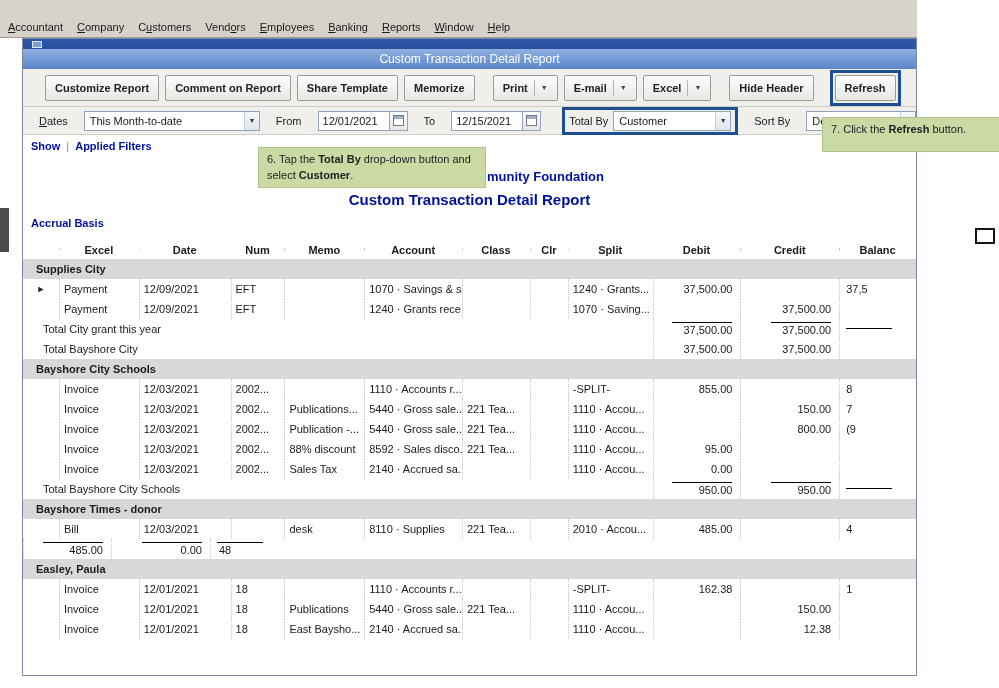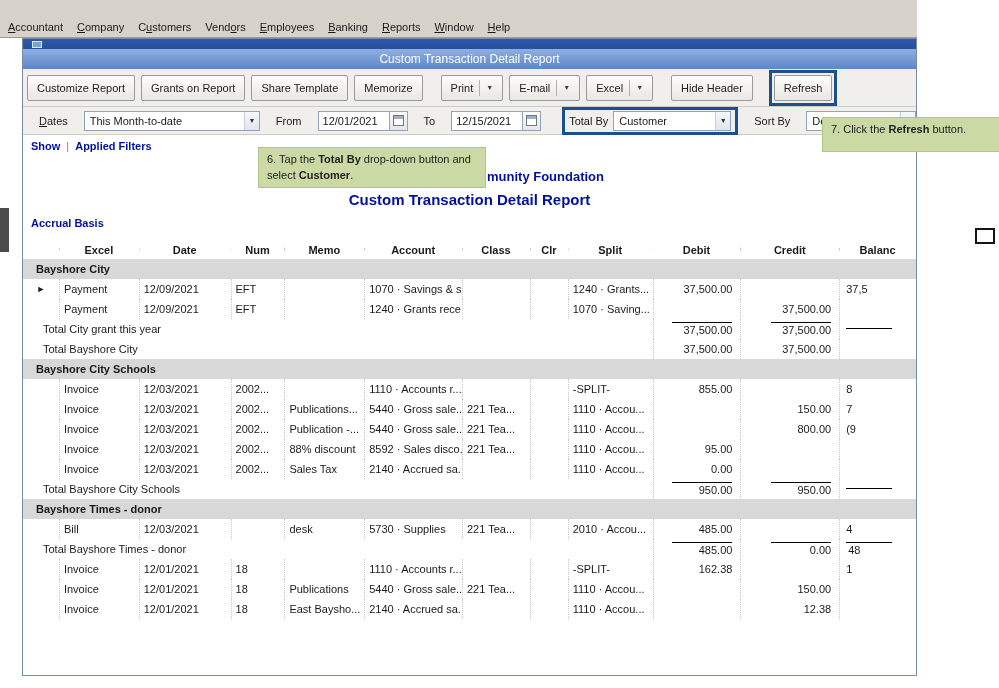--- a/index.html
+++ b/index.html
@@ -15,21 +15,21 @@
   
   .window { position:absolute; left:22px; top:38px; width:895px; height:638px; background:#fff;
             border:1px solid #7b8aa5; display:flex; flex-direction:column; overflow:hidden; }
   .tb-top { height:10px; background:linear-gradient(#2e58a8,#27509e); position:relative; flex:none; }
   .winicon { position:absolute; left:9px; top:2px; width:10px; height:7px; border:1px solid #dfe7f5; background:#7aa0d8; display:block; }
   .titlebar { height:20px; flex:none; background:linear-gradient(#8fafe0, var(--titlebar,#5d87ca));
               color:#fff; display:flex; align-items:center; justify-content:center; font-size:12px; }
 
   
   .toolbar { height:38px; flex:none; background:#f1efec; border-bottom:1px solid #cfcdc8;
-             display:flex; align-items:center; padding-left:4px; gap:6px; }
+             display:flex; align-items:center; padding-left:22px; gap:6px;font-weight:bold; }
   .tb-btn { height:26px; background:linear-gradient(#fdfdfd,#e9e7e3); border:1px solid #9a9a98; border-radius:2px;
             font:inherit; font-size:11px; color:#222; display:flex; align-items:center; padding:0 9px; gap:6px; white-space:nowrap; cursor:default; }
   .tb-btn.gap { margin-left:12px; }
   .tb-divider { width:1px; height:16px; background:#b5b3af; display:inline-block; }
   .tb-arrow { font-size:7px; color:#444; }
   .hl-box { border:3px solid var(--hl,#1d4e8f); padding:2px; margin-left:10px; }
   .hl-box .tb-btn { margin:0; }
 
   
   .filterbar { height:28px; flex:none; background:#f1efec; border-bottom:1px solid #cfcdc8;
@@ -111,21 +111,21 @@
     </div>
     <div class="titlebar">
       <span>Custom Transaction Detail Report</span>
     </div>
 
     <div class="toolbar">
         <button class="tb-btn">
           <span>Customize Report</span>
         </button>
         <button class="tb-btn">
-          <span>Grants on Report</span>
+          <span>Comment on Report</span>
         </button>
         <button class="tb-btn">
           <span>Share Template</span>
         </button>
         <button class="tb-btn">
           <span>Memorize</span>
         </button>
         <button class="tb-btn gap">
           <span>Print</span>
           <span class="tb-divider"></span>
@@ -211,21 +211,21 @@
           <div class="hcell diam" style="width: 98px;">Account</div>
           <div class="hcell diam" style="width: 68px;">Class</div>
           <div class="hcell diam" style="width: 38px;">Clr</div>
           <div class="hcell diam" style="width: 85px;">Split</div>
           <div class="hcell diam" style="width: 88px;">Debit</div>
           <div class="hcell diam" style="width: 99px;">Credit</div>
           <div class="hcell diam" style="width: 77px;">Balanc</div>
         </div>
       <div class="tbody">
           <div class="trow group">
-            <div class="gcell">Bayshore City</div>
+            <div class="gcell">Supplies City</div>
           </div>
           <div class="trow tx">
             <div class="cell marker" style="width: 36px;">
               <span class="rowarrow">►</span>
             </div>
             <div class="cell dot left" style="width: 80px;">Payment</div>
             <div class="cell dot left" style="width: 92px;">12/09/2021</div>
             <div class="cell dot left" style="width: 54px;">EFT</div>
             <div class="cell dot left" style="width: 80px;"></div>
             <div class="cell dot left" style="width: 98px;">1070 · Savings &amp; s...</div>
@@ -355,39 +355,41 @@
           </div>
           <div class="trow group">
             <div class="gcell">Bayshore Times - donor</div>
           </div>
           <div class="trow tx">
             <div class="cell marker" style="width: 36px;"></div>
             <div class="cell dot left" style="width: 80px;">Bill</div>
             <div class="cell dot left" style="width: 92px;">12/03/2021</div>
             <div class="cell dot left" style="width: 54px;"></div>
             <div class="cell dot left" style="width: 80px;">desk</div>
-            <div class="cell dot left" style="width: 98px;">5730 · Supplies</div>
+            <div class="cell dot left" style="width: 98px;">8110 · Supplies</div>
             <div class="cell dot left" style="width: 68px;">221 Tea...</div>
             <div class="cell dot left" style="width: 38px;"></div>
             <div class="cell dot left" style="width: 85px;">2010 · Accou...</div>
             <div class="cell dot num-r" style="width: 88px;">485.00</div>
             <div class="cell dot num-r" style="width: 99px;"></div>
             <div class="cell dot balance" style="width: 77px;">4</div>
           </div>
           <div class="trow total">
-            <div class="cell tlabel" style="width: 631px;">Total Bayshore Times - donor</div>
             <div class="cell dot num-r" style="width: 88px;">
               <span class="tline">485.00</span>
             </div>
             <div class="cell dot num-r" style="width: 99px;">
               <span class="tline">0.00</span>
             </div>
             <div class="cell dot balance" style="width: 77px;">
               <span class="tline bline">48</span>
             </div>
+          </div>
+          <div class="trow group">
+            <div class="gcell">Easley, Paula</div>
           </div>
           <div class="trow tx">
             <div class="cell marker" style="width: 36px;"></div>
             <div class="cell dot left" style="width: 80px;">Invoice</div>
             <div class="cell dot left" style="width: 92px;">12/01/2021</div>
             <div class="cell dot left" style="width: 54px;">18</div>
             <div class="cell dot left" style="width: 80px;"></div>
             <div class="cell dot left" style="width: 98px;">1110 · Accounts r...</div>
             <div class="cell dot left" style="width: 68px;"></div>
             <div class="cell dot left" style="width: 38px;"></div>

